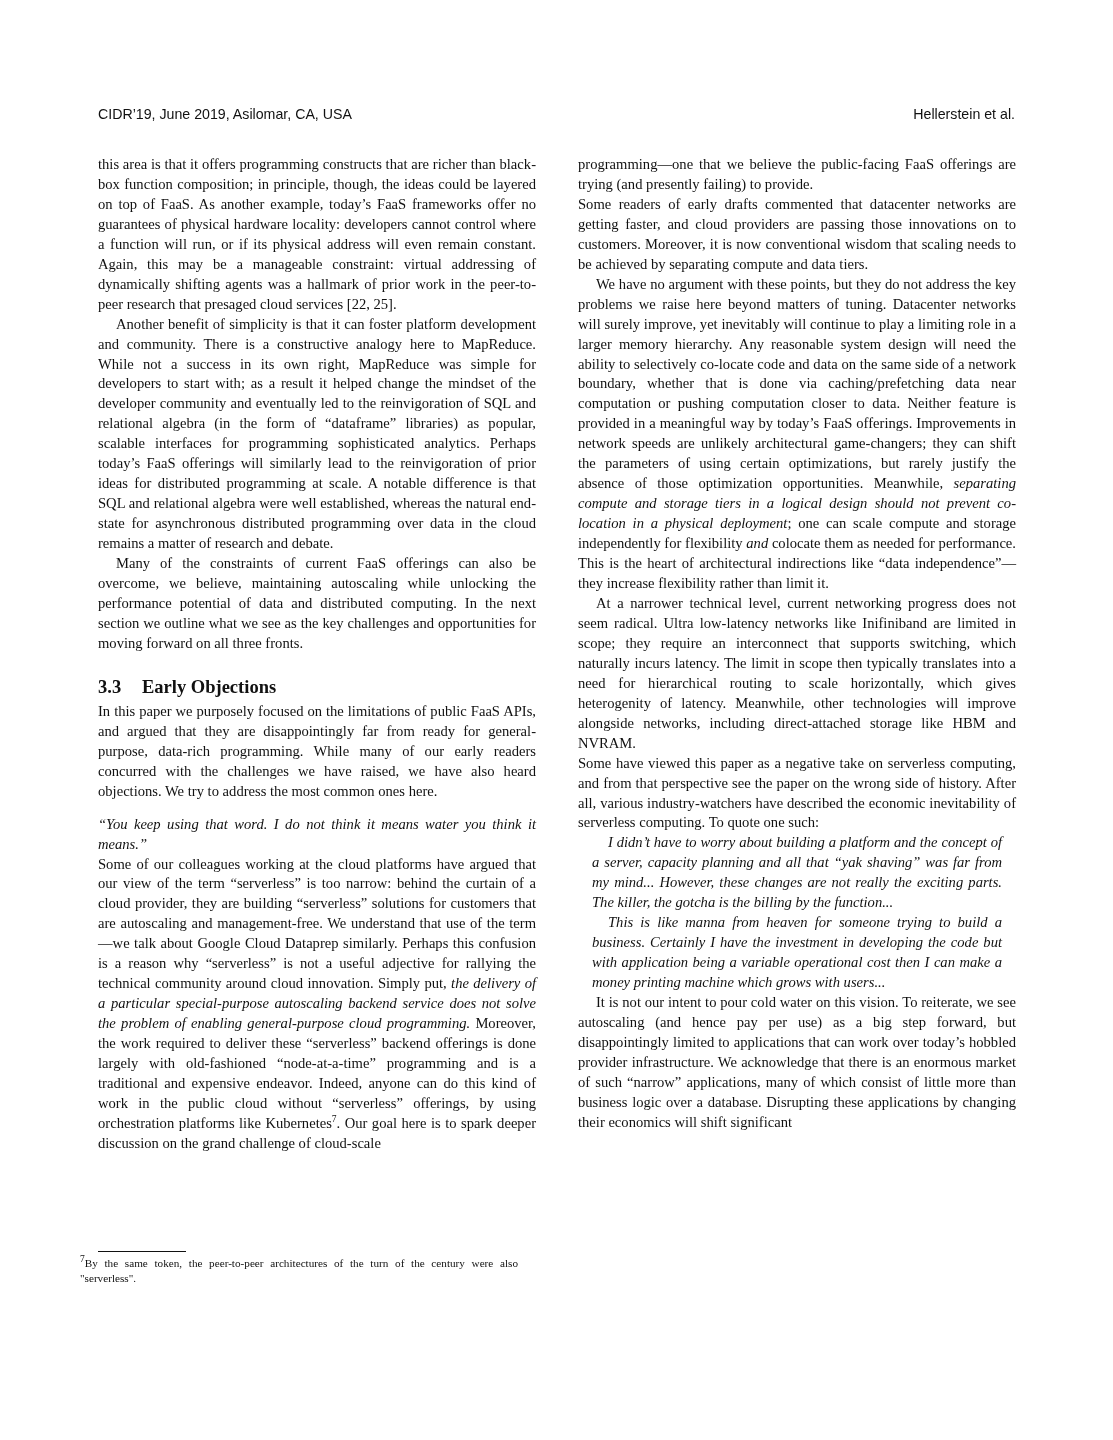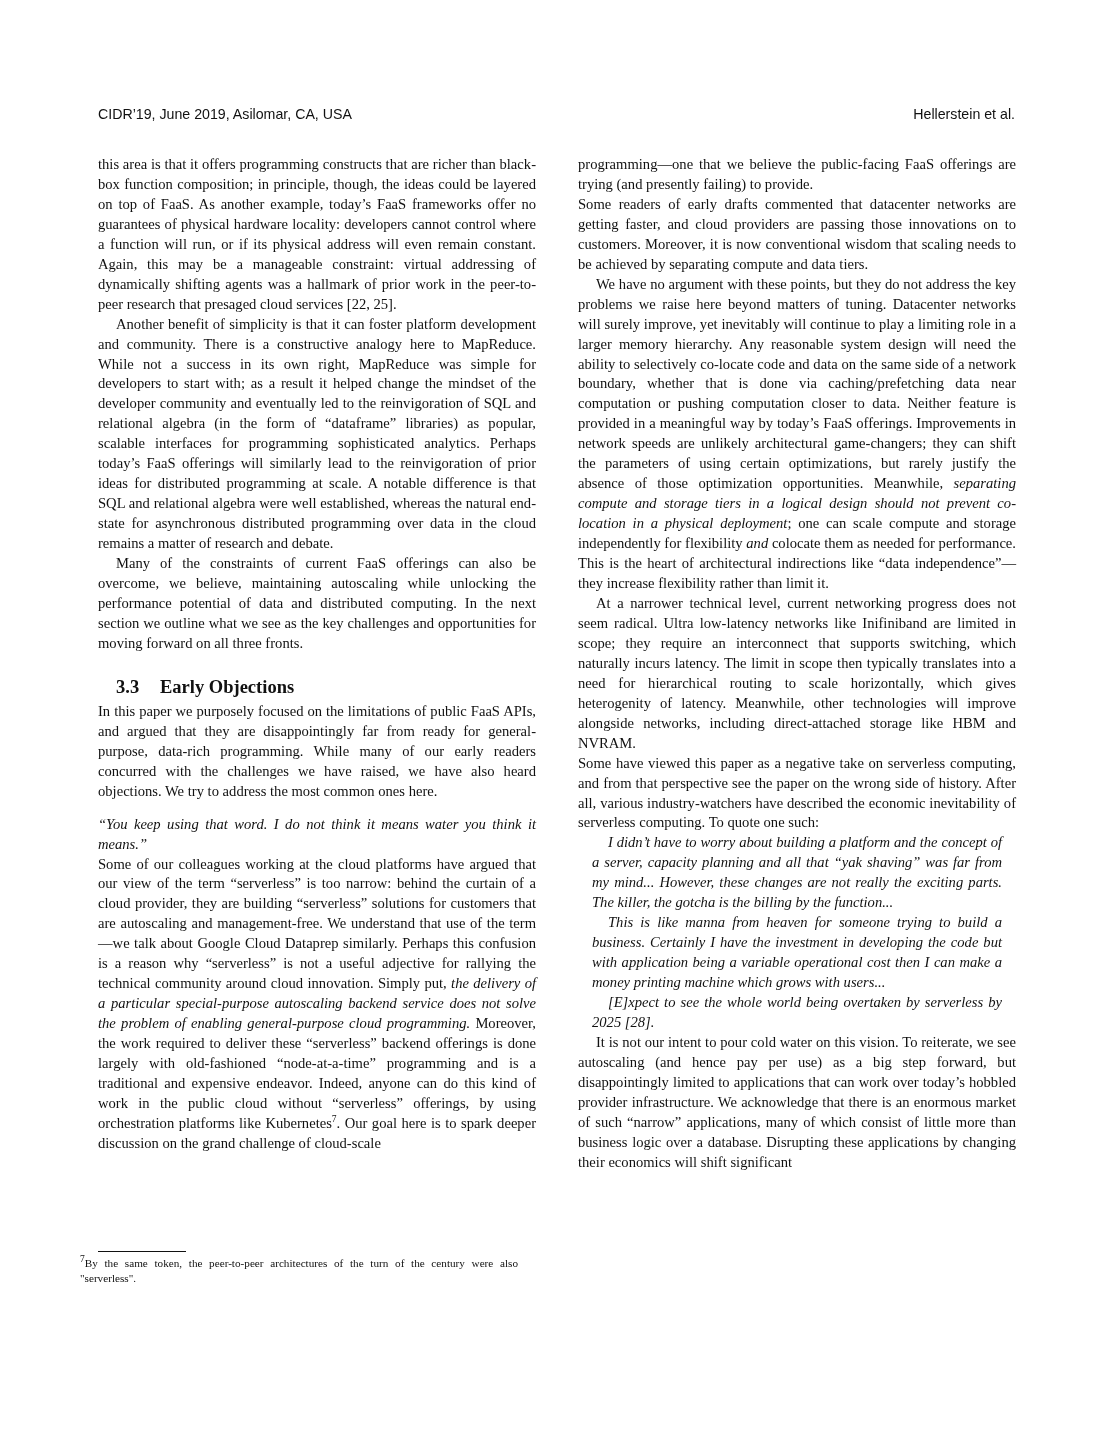--- a/index.html
+++ b/index.html
@@ -8,21 +8,21 @@
   .header { position: absolute; top: 106px; left: 98px; right: 98px; height: 20px;
             font-family: "Liberation Sans", "DejaVu Sans", sans-serif; font-size: 14.2px; color: #111; }
   .header .left { position: absolute; left: 0; top: 0; }
   .header .right { position: absolute; right: 0; top: 0; }
   .col { position: absolute; top: 155px; width: 438px; font-size: 14.6px; line-height: 19.95px;
          text-align: justify; hyphens: auto; }
   .col.left { left: 98px; }
   .col.right { left: 578px; }
   p { margin: 0; font-family: Liberation Serif, serif; }
   p.indent { text-indent: 18px; }
-  .heading { font-size: 18.5px; font-weight: bold; margin: 22px 0 4px 18px; line-height: 22px; }
+  .heading { font-size: 18.5px; font-weight: bold; margin: 22px 0 4px 0; line-height: 22px; }
   .heading .num { display: inline-block; width: 44px; }
   .objection { font-style: italic; margin-top: 13px; }
   .quote { font-style: italic; padding-left: 14px; padding-right: 14px; }
   .quote p { text-indent: 16px; }
   em { font-style: italic; }
   sup { font-size: 9.5px; line-height: 0; }
   .footnote-rule { position: absolute; left: 98px; top: 1251px; width: 88px; border-top: 1px solid #111; }
   .footnote { position: absolute; left: 80px; top: 1256px; width: 438px; font-size: 11.2px; line-height: 14.5px; text-align: justify; }
 </style>
 </head>
@@ -52,16 +52,15 @@
 
 <div class="col right">
   <p>programming—one that we believe the public-facing FaaS offerings are trying (and presently failing) to provide.</p>
   <p>Some readers of early drafts commented that datacenter networks are getting faster, and cloud providers are passing those innovations on to customers. Moreover, it is now conventional wisdom that scaling needs to be achieved by separating compute and data tiers.</p>
   <p class="indent"><span>We have no argument with these points, but they do not address the key problems we raise here beyond matters of tuning. Datacenter networks will surely improve, yet inevitably will continue to play a limiting role in a larger memory hierarchy. Any reasonable system design will need the ability to selectively co-locate code and data on the same side of a network boundary, whether that is done via caching/prefetching data near computation or pushing computation closer to data. Neither feature is provided in a meaningful way by today’s FaaS offerings. Improvements in network speeds are unlikely architectural game-changers; they can shift the parameters of using certain optimizations, but rarely justify the absence of those optimization opportunities. Meanwhile, </span><em>separating compute and storage tiers in a logical design should not prevent co-location in a physical deployment</em><span>; one can scale compute and storage independently for flexibility </span><em>and</em><span> colocate them as needed for performance. This is the heart of architectural indirections like “data independence”—they increase flexibility rather than limit it.</span></p>
   <p class="indent">At a narrower technical level, current networking progress does not seem radical. Ultra low-latency networks like Inifiniband are limited in scope; they require an interconnect that supports switching, which naturally incurs latency. The limit in scope then typically translates into a need for hierarchical routing to scale horizontally, which gives heterogenity of latency. Meanwhile, other technologies will improve alongside networks, including direct-attached storage like HBM and NVRAM.</p>
   <p>Some have viewed this paper as a negative take on serverless computing, and from that perspective see the paper on the wrong side of history. After all, various industry-watchers have described the economic inevitability of serverless computing. To quote one such:</p>
   <div class="quote">
     <p>I didn’t have to worry about building a platform and the concept of a server, capacity planning and all that “yak shaving” was far from my mind... However, these changes are not really the exciting parts. The killer, the gotcha is the billing by the function...</p>
     <p>This is like manna from heaven for someone trying to build a business. Certainly I have the investment in developing the code but with application being a variable operational cost then I can make a money printing machine which grows with users...</p>
-    <p>[E]xpect to see the whole world being overtaken by serverless by 2025 [28].</p>
   </div>
   <p class="indent">It is not our intent to pour cold water on this vision. To reiterate, we see autoscaling (and hence pay per use) as a big step forward, but disappointingly limited to applications that can work over today’s hobbled provider infrastructure. We acknowledge that there is an enormous market of such “narrow” applications, many of which consist of little more than business logic over a database. Disrupting these applications by changing their economics will shift significant</p>
 </div>
 
 </body></html>

